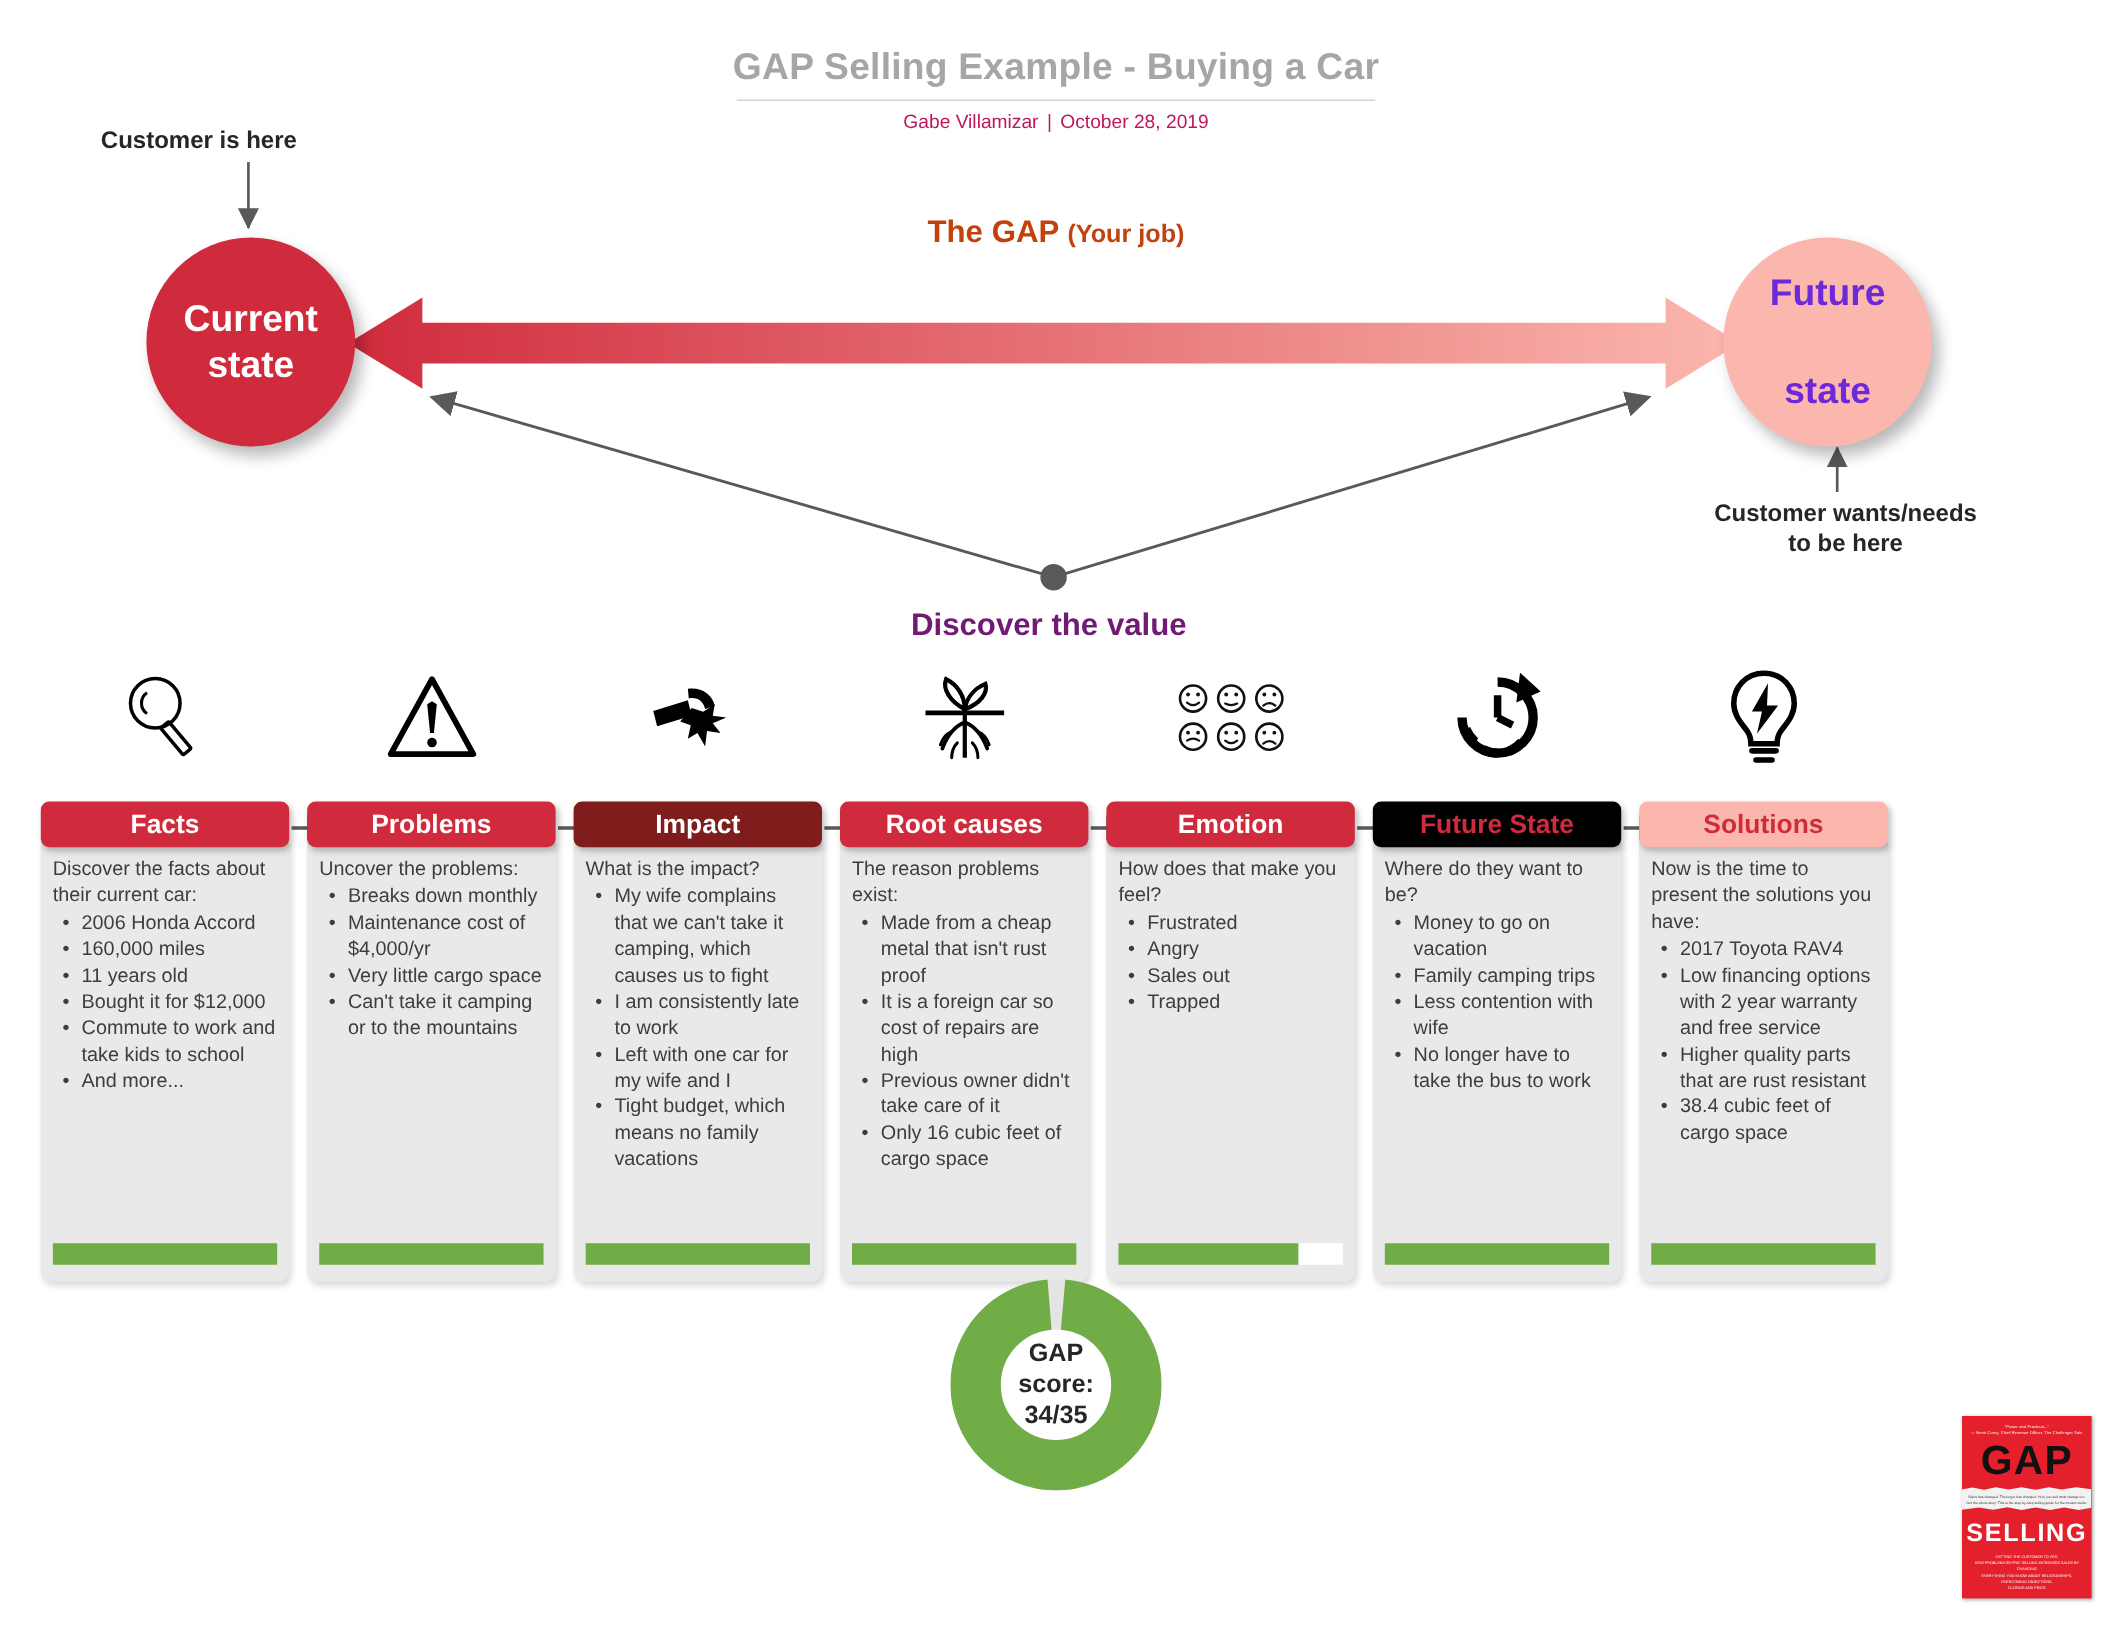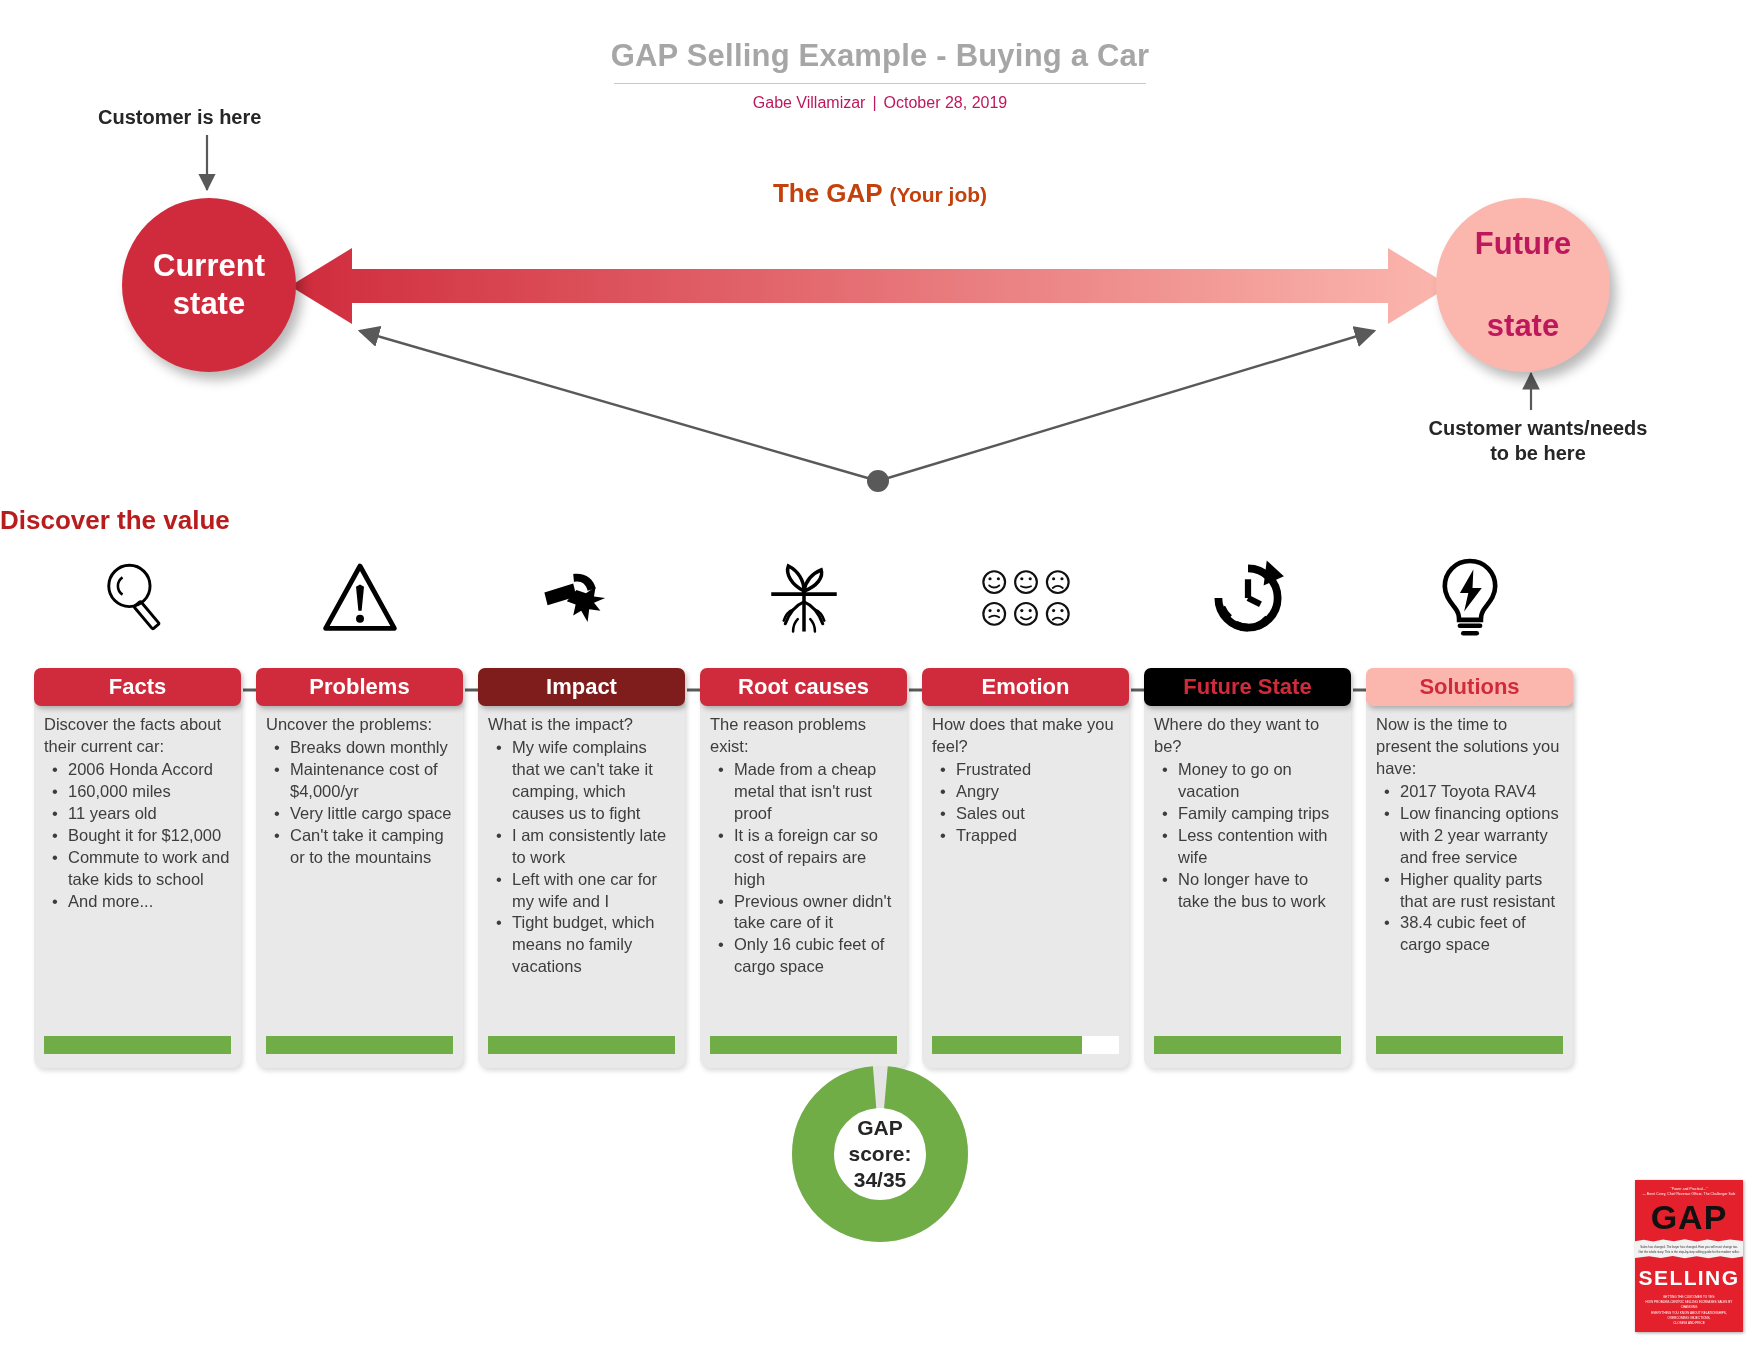--- a/index.html
+++ b/index.html
@@ -61,21 +61,21 @@
   #current-state {
     left: 122px; top: 198px;
     width: 174px; height: 174px;
     background: #D02B3C;
     color: #ffffff;
   }
   #future-state {
     left: 1436px; top: 198px;
     width: 174px; height: 174px;
     background: #FBB7AE;
-    color: #be185d;
+    color: #6d28d9;
     gap: 44px;
   }
 
   
   #gap-arrow {
     position: absolute;
     left: 290px; top: 236px;
     width: 1160px; height: 100px;
   }
 
@@ -85,36 +85,37 @@
     text-align: center;
     font-size: 26px;
     font-weight: bold;
     color: #c2410c;
   }
   #gap-label .sub { font-size: 21px; }
 
   #discover-label {
     position: absolute;
     left: 0; top: 505px; width: 1748px;
+    text-align: center;
     font-size: 26px;
     font-weight: bold;
-    color: #b91c1c;
+    color: #701a75;
   }
 
   
   #v-arrows { position: absolute; left: 0; top: 0; width: 1760px; height: 560px; }
 
   .callout {
     position: absolute;
     font-size: 20px;
     font-weight: bold;
     color: #262626;
     line-height: 1.25;
   }
-  #callout-left { left: 98px; top: 105px; }
+  #callout-left { left: 84px; top: 105px; }
   #callout-right { left: 1388px; top: 416px; text-align: center; width: 300px; }
 
   
   #icon-row { position: absolute; left: 0; top: 548px; width: 1760px; height: 110px; }
   .step-icon {
     position: absolute;
     width: 110px; height: 100px;
     display: flex; align-items: center; justify-content: center;
   }
 

